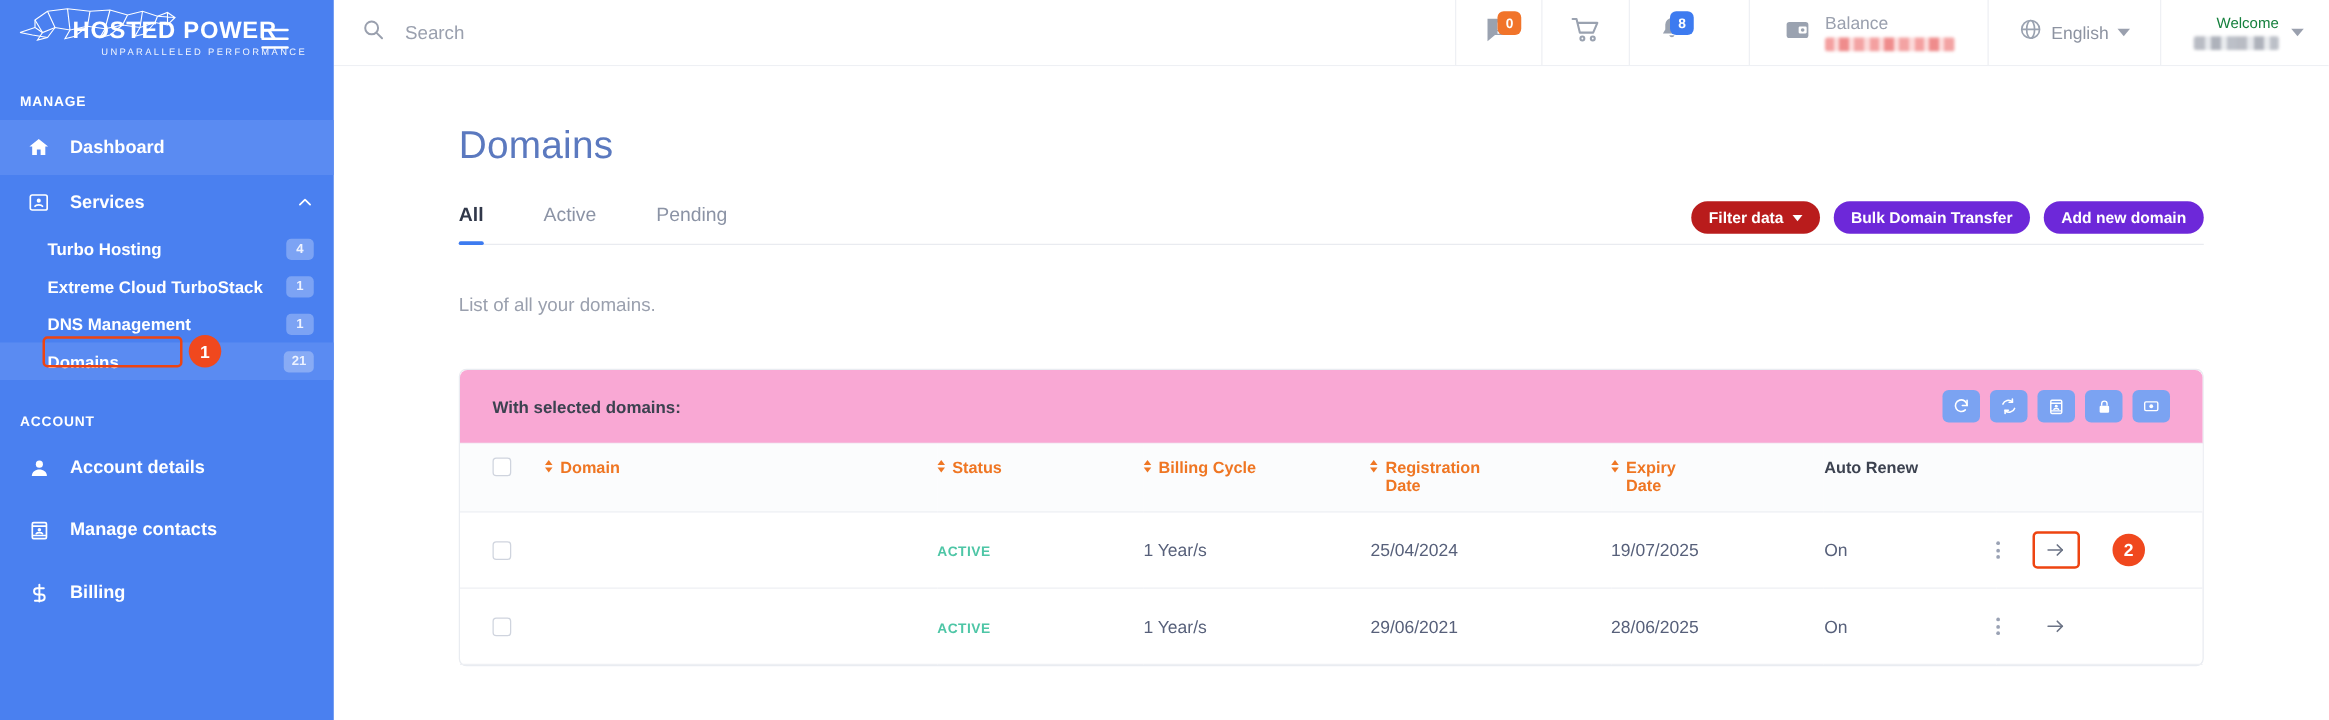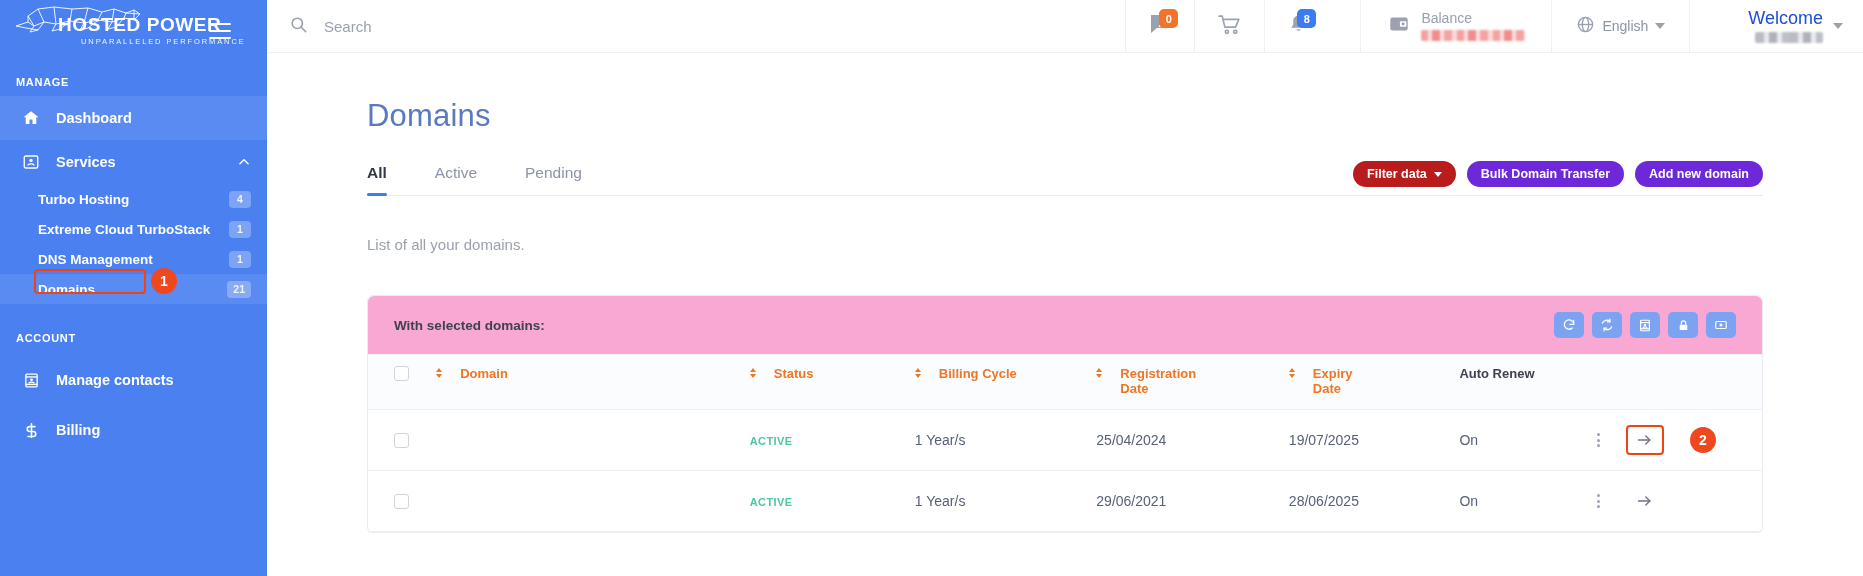--- a/index.html
+++ b/index.html
@@ -140,21 +140,21 @@
     background: repeating-linear-gradient(90deg,
       #b9bcc4 0px, #b9bcc4 9px, #e6e8ec 9px, #e6e8ec 14px,
       #aeb2bb 14px, #aeb2bb 22px, #e9ebee 22px, #e9ebee 27px,
       #bcc0c8 27px, #bcc0c8 34px);
     filter: blur(1.2px);
   }
   .lang-cell { display:flex; align-items:center; gap:7px; border-left:1px solid #eef0f4; padding:0 24px; cursor:pointer;}
   .lang-txt { font-size: 14px; color:#8d93a1; }
   .welcome-cell { display:flex; align-items:center; gap:10px; border-left:1px solid #eef0f4; padding:0 20px 0 26px; cursor:pointer;}
   .welcome-txt { display:flex; flex-direction:column; align-items:flex-end;}
-  .welcome-label { font-size:18px; color:#1d4ed8; line-height:1.1;margin-left:32px;}
+  .welcome-label { font-size:12px; color:#15803d; line-height:1.1;}
   .caret-d { width:0;height:0;border-left:5px solid transparent;border-right:5px solid transparent;border-top:6px solid #9aa0ae;}
 
   
   .main {
     flex: 1; background:#fff; overflow: hidden;
     padding: 0 100px 0 100px;
   }
   .page-title {
     font-size: 31px; font-weight: 400; color: #5b79bf;
     padding-top: 45px; letter-spacing: .2px;
@@ -210,21 +210,21 @@
 
   table { width:100%; border-collapse: collapse; table-layout: fixed;}
   thead th {
     background: #fbfcfd;
     font-size: 13px; font-weight:700; color:#ef7623;
     text-align:left; padding: 11px 0 13px 0;
     border-bottom:1px solid #eef0f4;
     vertical-align: top;
   }
   thead th.plain { color:#3c4250; }
-  .th-inner { display:flex; align-items:flex-start; gap:18px; }
+  .th-inner { display:flex; align-items:flex-start; gap:6px; }
   .sorter { display:flex; flex-direction:column; gap:2px; margin-top:2px; }
   .sorter i { display:block; width:0;height:0;border-left:3.5px solid transparent;border-right:3.5px solid transparent;}
   .sorter i.up { border-bottom:4px solid #ef7623; }
   .sorter i.dn { border-top:4px solid #ef7623; }
 
   tbody td {
     padding: 15px 0 15px 0;
     border-bottom: 1px solid #eef0f4;
     font-size: 14px; color:#57607a; vertical-align: middle;
   }
@@ -328,20 +328,29 @@
     <div class="sb-sub sub-row-shaded">
       <span class="sub-label">Domains</span>
       <span class="badge">21</span>
     </div>
 
     <div class="hl-box" style="left:34px; top:269px; width:112px; height:25px;"></div>
     <div class="step-badge" style="left:151px; top:268px;">1</div>
 
     <div class="sb-section" style="padding-top:28px;">ACCOUNT</div>
 
+    <div class="sb-item">
+      <span class="sb-ico">
+        <svg width="17" height="17" viewBox="0 0 24 24" fill="#fff">
+            <circle cx="12" cy="7.5" r="4"></circle>
+            <path d="M3.5 21 c0-5 4-7.5 8.5-7.5 s8.5 2.5 8.5 7.5 Z"></path>
+          </svg>
+      </span>
+      <span class="sb-label">Account details</span>
+    </div>
 
     <div class="sb-item" style="margin-top:6px;">
       <span class="sb-ico">
         <svg width="17" height="17" viewBox="0 0 24 24" fill="none" stroke="#fff" stroke-width="1.9">
           <rect x="4" y="3" width="16" height="18" rx="1.5"></rect>
           <line x1="4" y1="7" x2="20" y2="7"></line>
             <line x1="4" y1="17.5" x2="20" y2="17.5"></line>
           <circle cx="12" cy="11" r="2" fill="#fff" stroke="none"></circle>
           <path d="M8.5 15.5 c1-1.6 6-1.6 7 0" stroke-linecap="round"></path>
         </svg>

